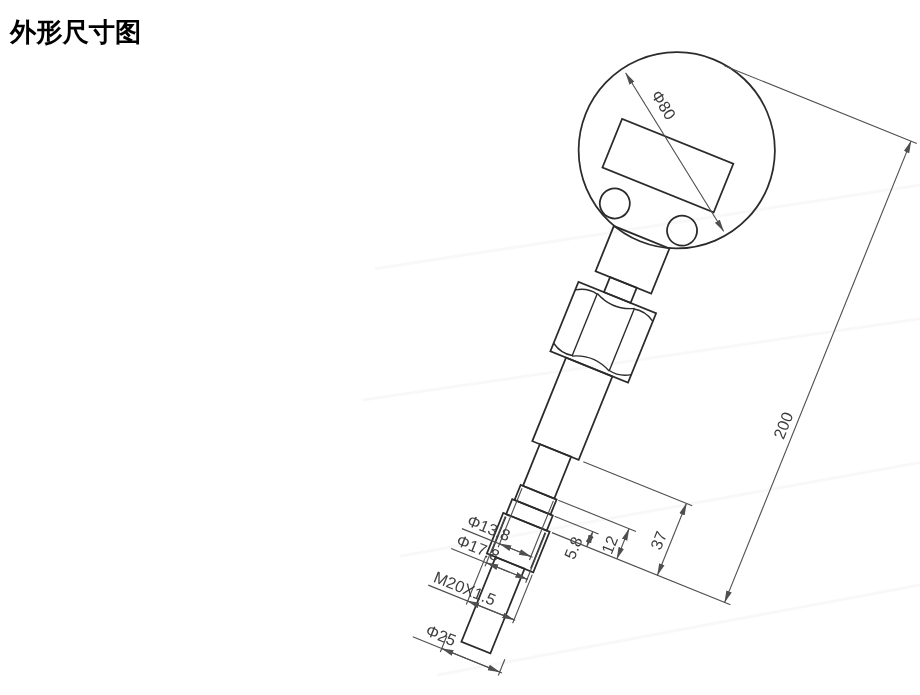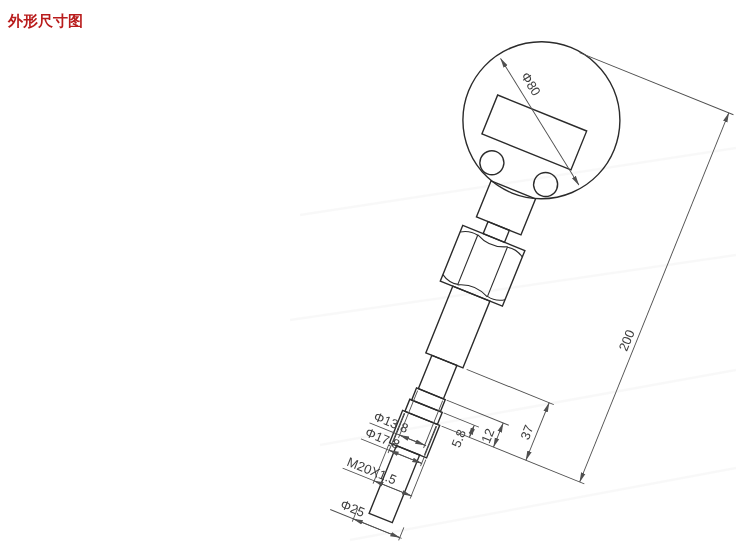--- a/index.html
+++ b/index.html
@@ -1,21 +1,21 @@
 <!DOCTYPE html>
 <html><head>
 <meta charset="utf-8">
 <style>
   html,body{margin:0;padding:0;}
   body{
     width:736px;height:556px;position:relative;background:#ffffff;
     font-family:"Liberation Sans","DejaVu Sans",sans-serif;overflow:hidden;
   }
   .title{
-    position:absolute;left:8px;top:12px;font-size:15px;font-weight:bold;color:#b91c1c;
+    position:absolute;left:8px;top:12px;font-size:21px;font-weight:bold;color:#000000;
     font-family:"DejaVu Sans","Liberation Sans",sans-serif;
   }
   svg{position:absolute;left:0;top:0;}
   .part{fill:none;stroke:#2b2b2b;stroke-width:1.4;stroke-linejoin:miter;}
   .thin{fill:none;stroke:#2b2b2b;stroke-width:1.1;}
   .dim{fill:none;stroke:#4f4f4f;stroke-width:0.9;}
   .dimtxt{fill:#3d3d3d;font-size:13px;font-family:"Liberation Sans","DejaVu Sans",sans-serif;}
   .streak{stroke:#8a8a8a;stroke-width:2.5;opacity:0.05;}
 </style>
 </head>

